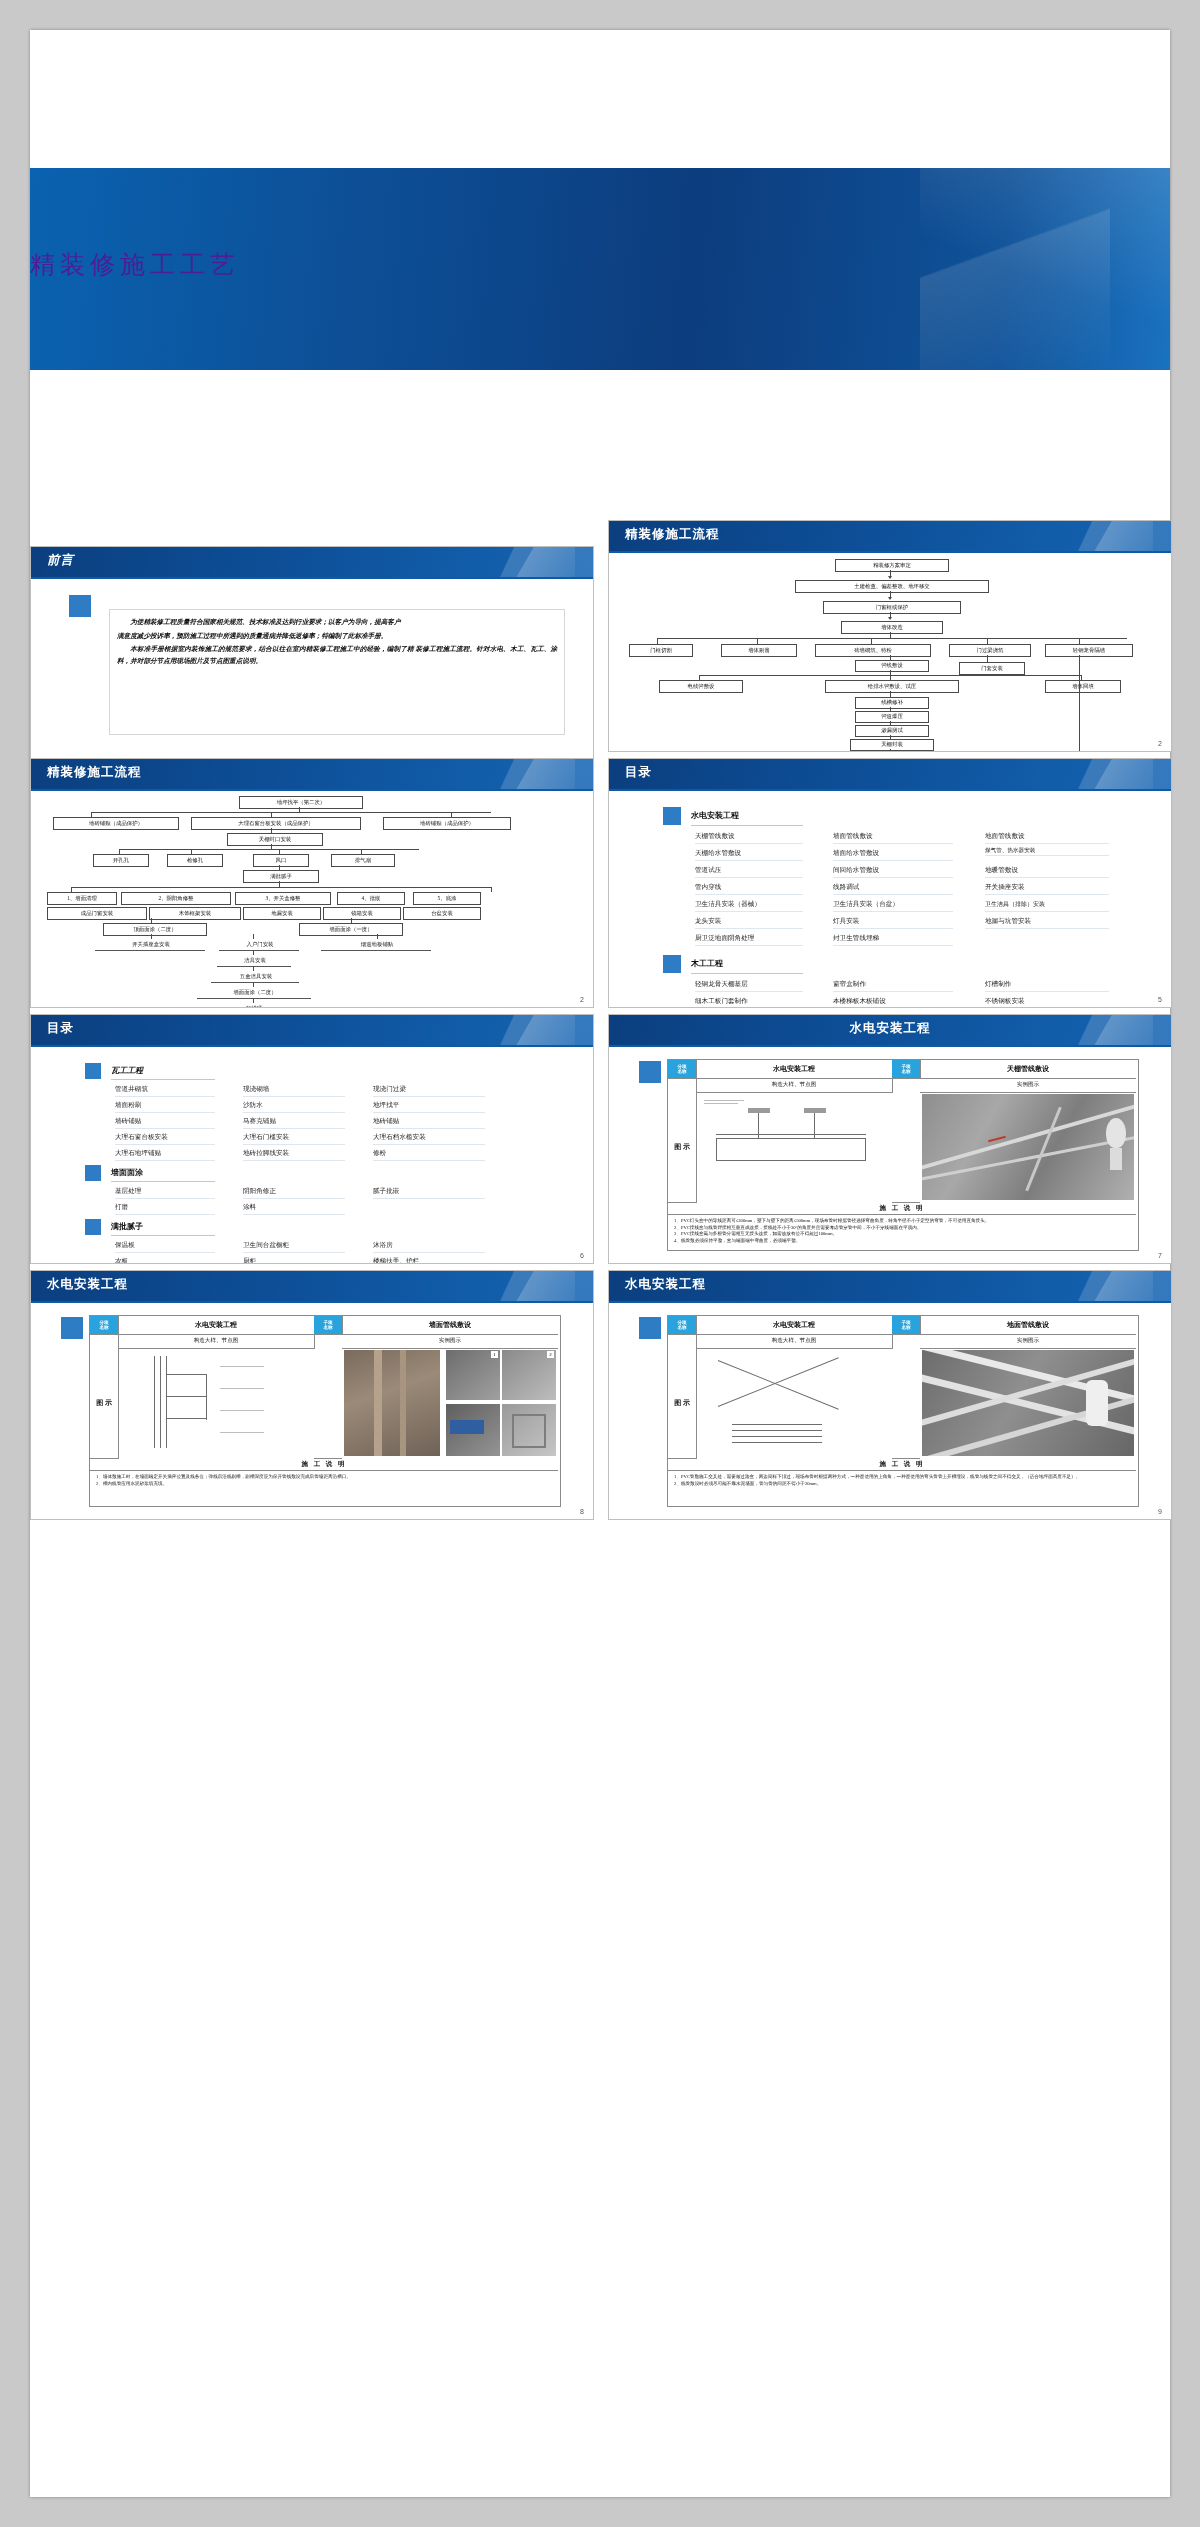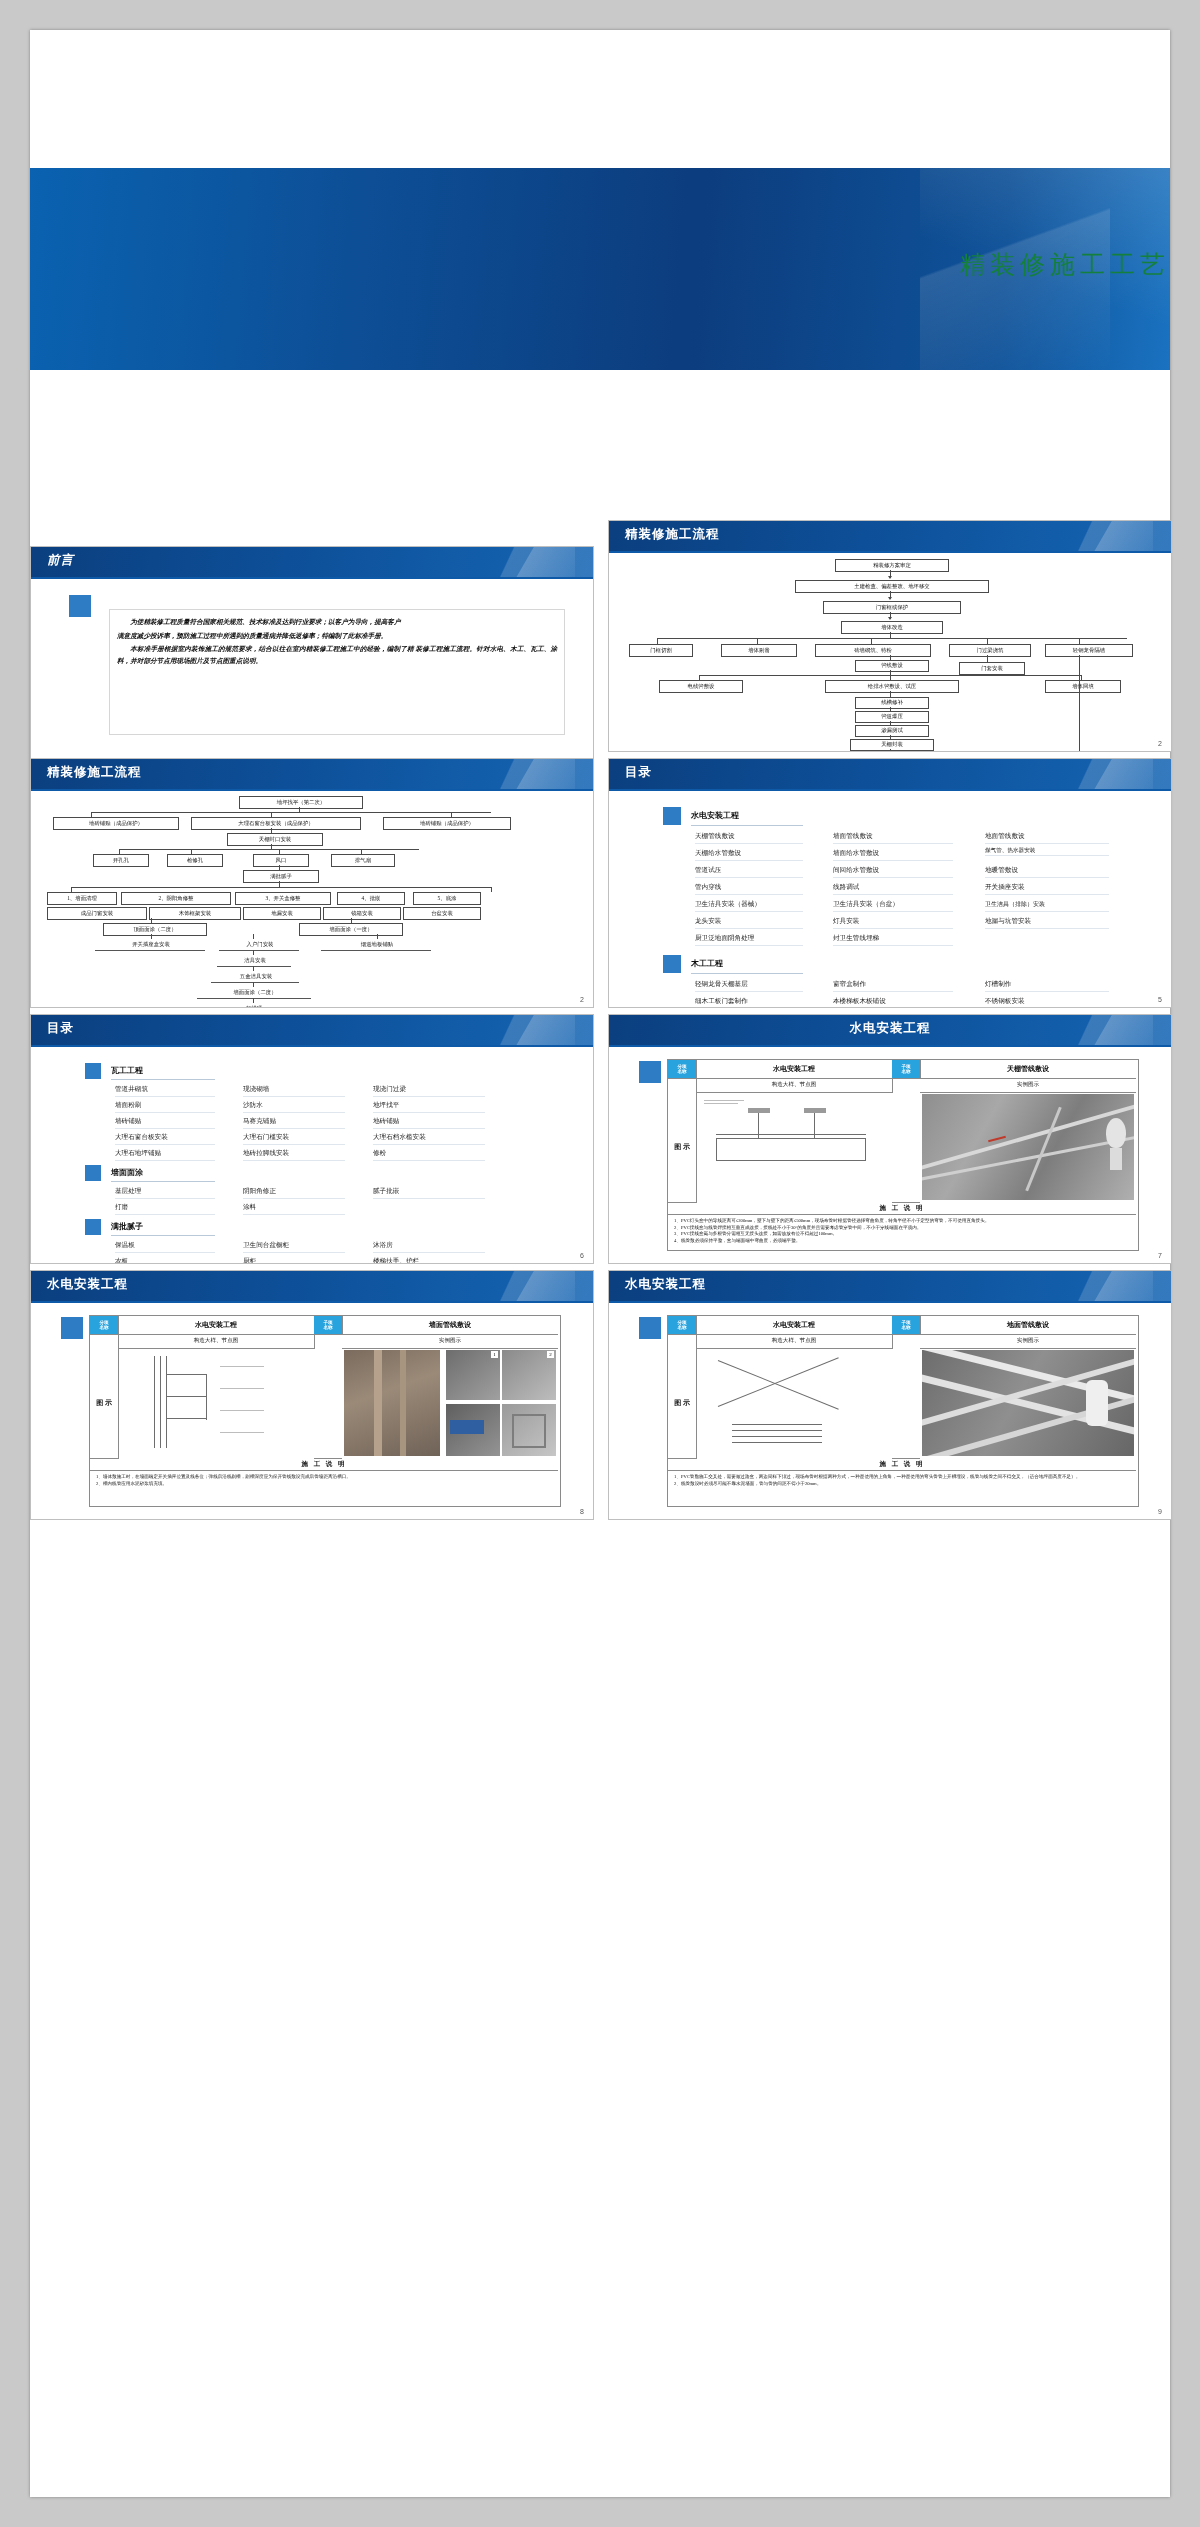--- a/index.html
+++ b/index.html
@@ -21,21 +21,21 @@
   .underbar{position:absolute;left:0;right:0;top:30px;height:2px;background:#0f5aa8;}
   .pagenum{position:absolute;right:9px;bottom:4px;font-size:7px;color:#555;font-family:"Liberation Sans",sans-serif;}
   
   #cover{left:0;top:0;width:1140px;height:470px;border:none;}
   #cover .band{position:absolute;left:0;top:138px;width:100%;height:202px;
       background:linear-gradient(95deg,#0a62b0 0%,#0d4f97 28%,#0c3d7e 58%,#0f5299 85%,#1a72c0 100%);}
   #cover .band .sh1{position:absolute;right:0;top:0;width:250px;height:202px;
       background:linear-gradient(200deg,rgba(255,255,255,.14) 0%,rgba(255,255,255,0) 55%);}
   #cover .band .sh2{position:absolute;right:60px;top:0;width:190px;height:202px;
       background:linear-gradient(160deg,rgba(255,255,255,0) 40%,rgba(255,255,255,.12) 41%,rgba(255,255,255,0) 100%);}
-  #cover .ctitle{position:absolute;left:0;right:0;top:218px;text-align:right;color:#15803d;
+  #cover .ctitle{position:absolute;left:0;right:0;top:218px;text-align:left;color:#4c1d95;
       font-size:25px;letter-spacing:5px;font-family:"Liberation Serif",serif;}
   #cover .csub{position:absolute;left:0;right:0;top:262px;text-align:center;color:#fff;
       font-size:19px;letter-spacing:5px;font-family:"Liberation Serif",serif;}
   
   .sqmark{position:absolute;width:22px;height:22px;background:#2e7dc4;}
   .pref-box{position:absolute;border:1px solid #d6d6d6;background:#fff;padding:6px 7px;
       font-size:6.6px;line-height:1.75;color:#111;font-weight:bold;font-family:"Liberation Serif",serif;text-align:justify;}
   .pref-box p{margin:0 0 2px 0;}
   .pref-box p.ind{text-indent:2em;}
   
@@ -293,21 +293,21 @@
 
   <div class="slide" style="left:0;top:984px;width:562px;height:248px;">
     <div class="slide-title">
       <div class="wedge"></div>
       <div class="wedge2"></div>
       <div class="ttxt">目录</div>
     </div>
     <div class="underbar"></div>
 
     <div class="sqmark" style="left:54px;top:48px;width:16px;height:16px;"></div>
-    <div class="toc-h" style="left:80px;top:50px;">瓦工工程</div>
+    <div class="toc-h" style="left:80px;top:50px;font-style:italic;">瓦工工程</div>
     <div class="toc-hline" style="left:80px;top:64px;width:104px;"></div>
     <div class="toc-i" style="left:84px;top:70px;width:100px;">管道井砌筑</div>
     <div class="toc-i" style="left:84px;top:86px;width:100px;">墙面粉刷</div>
     <div class="toc-i" style="left:84px;top:102px;width:100px;">墙砖铺贴</div>
     <div class="toc-i" style="left:84px;top:118px;width:100px;">大理石窗台板安装</div>
     <div class="toc-i" style="left:84px;top:134px;width:100px;">大理石地坪铺贴</div>
 
     <div class="toc-i" style="left:212px;top:70px;width:102px;">现浇砌墙</div>
     <div class="toc-i" style="left:212px;top:86px;width:102px;">沙防水</div>
     <div class="toc-i" style="left:212px;top:102px;width:102px;">马赛克铺贴</div>

